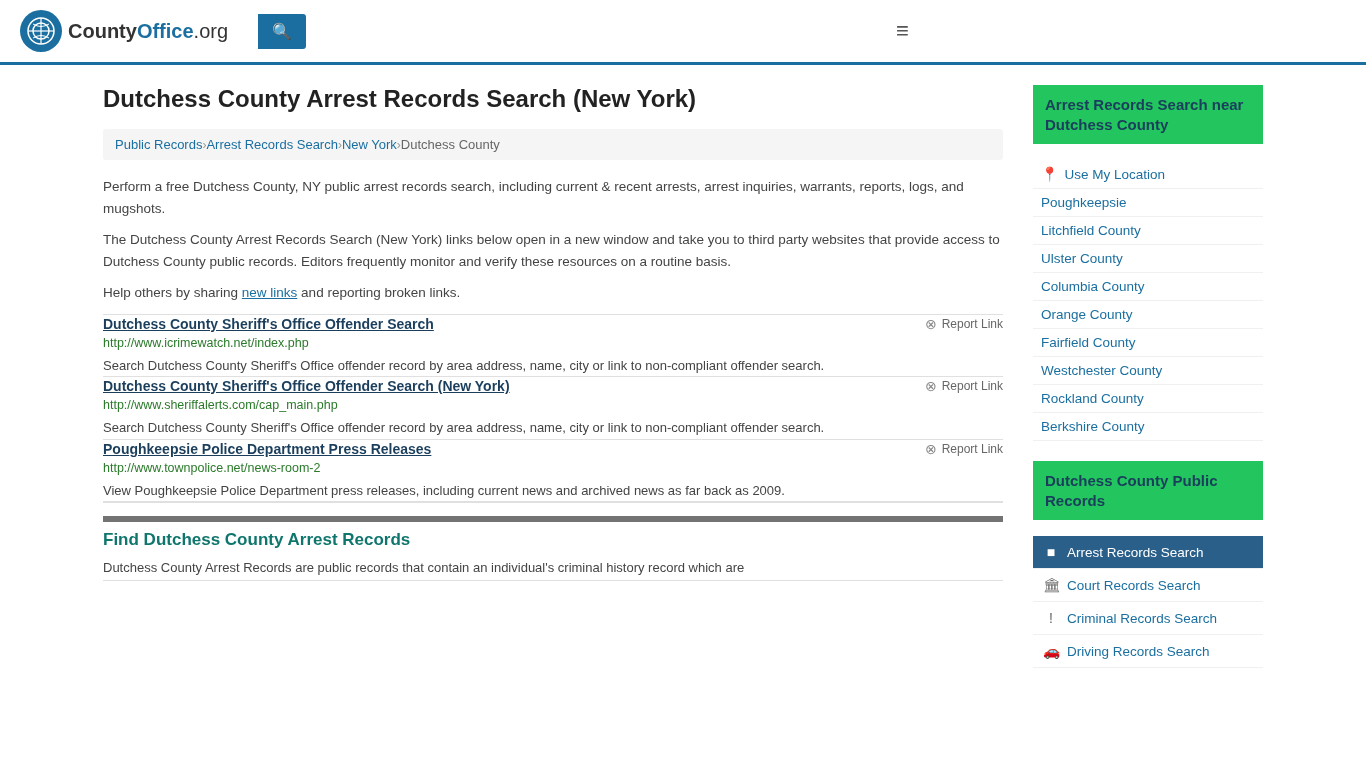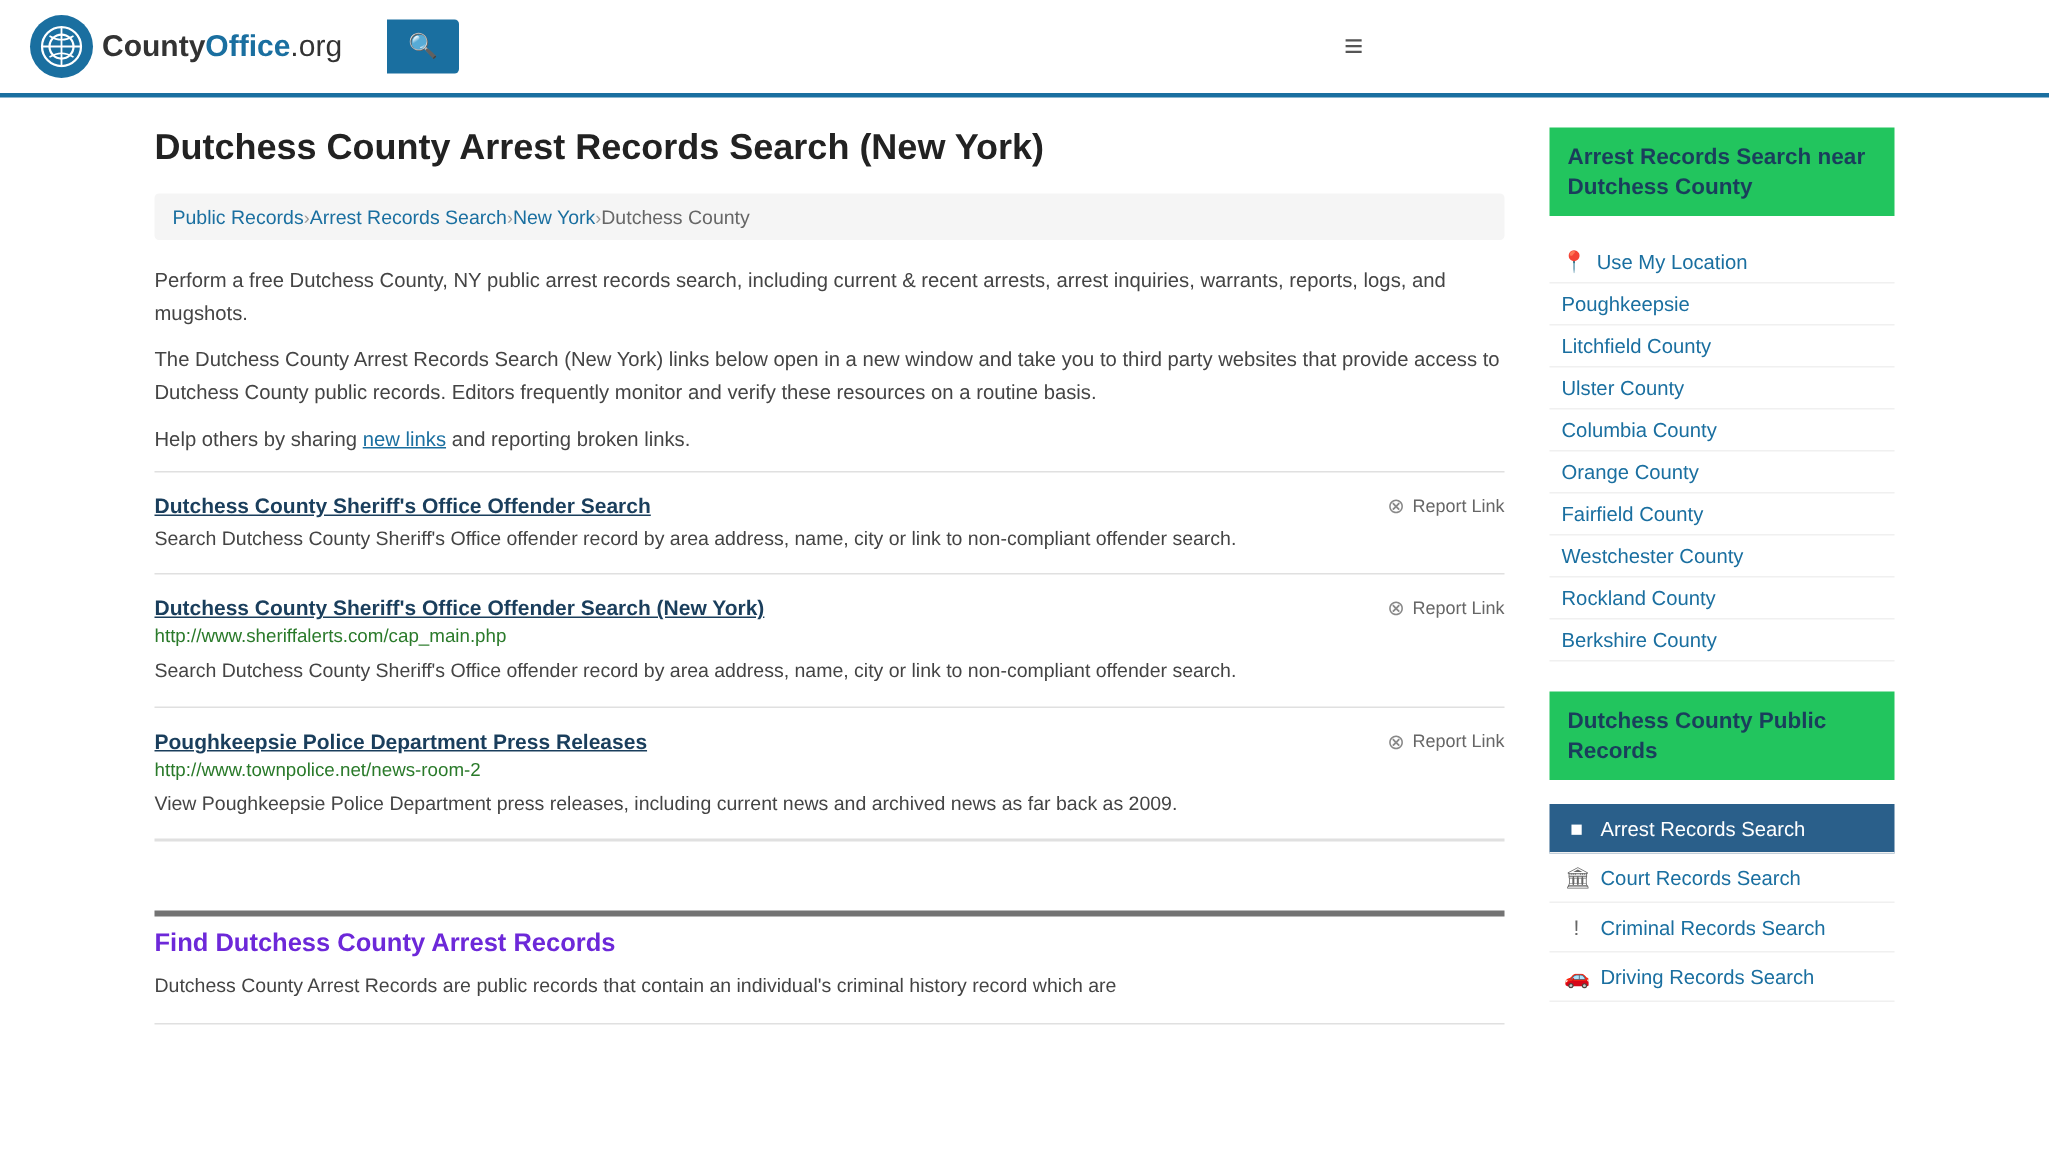--- a/index.html
+++ b/index.html
@@ -114,21 +114,21 @@
       font-size: 13.5px;
       line-height: 1.6;
       color: #444;
       margin-bottom: 10px;
     }
     .intro-text a { color: #1a6fa0; }
 
     
     .result-card {
       border-top: 1px solid #e0e0e0;
-      padding: 14px 0;
+      padding: 1px 0;
     }
     .result-card:last-of-type {
       border-bottom: 1px solid #e0e0e0;
     }
     .result-header {
       display: flex;
       justify-content: space-between;
       align-items: flex-start;
       margin-bottom: 4px;
     }
@@ -162,24 +162,24 @@
     .result-desc {
       font-size: 13px;
       color: #444;
       line-height: 1.5;
     }
 
     
     .section-heading {
       font-size: 17px;
       font-weight: bold;
-      color: #6d28d9;
-      margin: 32px 0 8px 0;
+      color: #0f766e;
+      margin: 12px 0 8px 0;
       padding-top: 8px;
-      border-top: 4px solid #737373;
+      border-top: 6px solid #737373;
     }
     .section-text {
       font-size: 13px;
       color: #444;
       line-height: 1.6;
     }
 
     
     .sidebar {
       width: 230px;
@@ -290,20 +290,21 @@
 
     <div id="results-container">
         <div class="result-card">
     <div class="result-header">
       <span class="result-title">Dutchess County Sheriff's Office Offender Search</span>
       <button class="report-link-btn">
         <span class="report-icon">⊗</span>
         <span>Report Link</span>
       </button>
     </div>
+    <div class="result-url">http://www.icrimewatch.net/index.php</div>
     <div class="result-desc">Search Dutchess County Sheriff's Office offender record by area address, name, city or link to non-compliant offender search.</div>
   </div>
         <div class="result-card">
     <div class="result-header">
       <span class="result-title">Dutchess County Sheriff's Office Offender Search (New York)</span>
       <button class="report-link-btn">
         <span class="report-icon">⊗</span>
         <span>Report Link</span>
       </button>
     </div>

